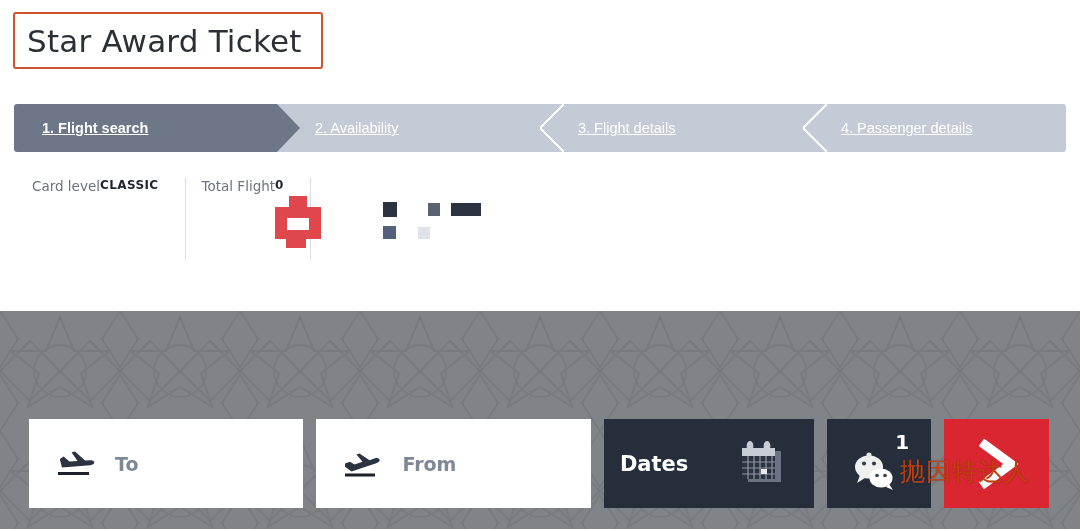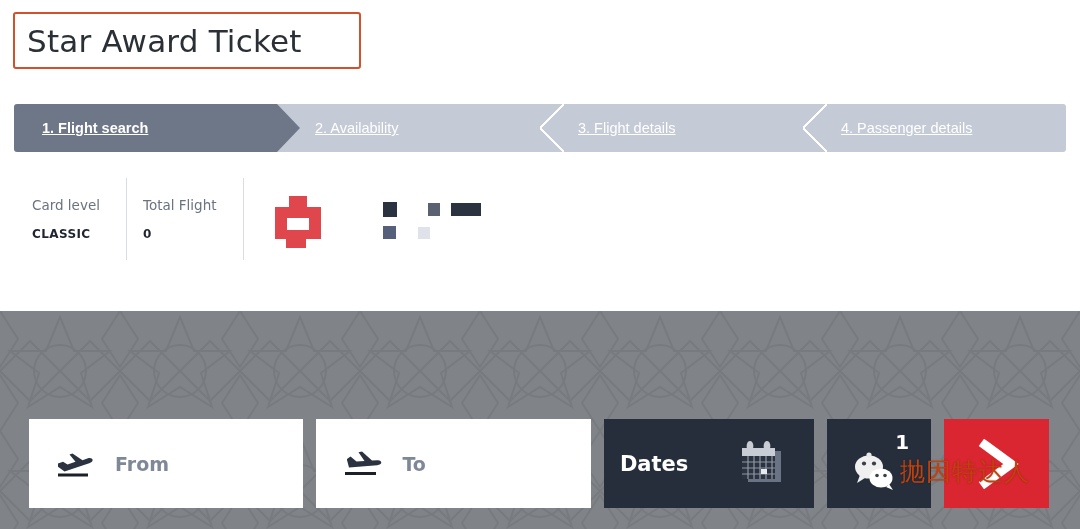--- a/index.html
+++ b/index.html
@@ -9,21 +9,21 @@
     font-family: "Liberation Sans", sans-serif;
     overflow: hidden;
   }
 
   .page { position: relative; width: 1080px; height: 529px; background: #fff; }
 
   
   .title-box {
     position: absolute;
     left: 13px; top: 12px;
-    width: 348px; height: 57px;
+    width: 310px; height: 57px;
     border: 2px solid #d0512b;
     border-radius: 3px;
     background: #ffffff;
     display: flex; align-items: center;
   }
   .title-text {
     font-size: 31px;
     font-weight: 400;
     color: #2b2f36;
     letter-spacing: 0.2px;
@@ -81,21 +81,21 @@
   
   .account {
     position: absolute;
     left: 14px; top: 178px;
     height: 82px;
     display: flex;
     align-items: stretch;
   }
   .acct-cell {
     padding: 0 26px 0 16px;
-    display: flex; flex-direction: column; justify-content: center;
+    display: flex; flex-direction: row; justify-content: center;
     border-right: 1px solid #d9dce1;
     min-width: 104px;
   }
   .acct-cell:first-child { padding-left: 18px; }
   .acct-label {
     font-size: 13.5px; color: #6b7280; margin-bottom: 14px;
     font-family: "DejaVu Sans", sans-serif;
   }
   .acct-value {
     font-size: 12px; font-weight: bold; color: #1f2430; letter-spacing: .4px;
@@ -263,36 +263,36 @@
             <path d="M120 60 L90 30 L60 60 L90 90 Z"></path>
           </g>
         </pattern>
       </defs>
       <rect width="1080" height="218" fill="url(#star-tile)"></rect>
     </svg>
   </div>
 
   <div class="search-row">
 
+    <div class="field to">
+      <svg class="plane-icon" viewBox="0 0 40 30">
+        <path d="M5 10 L8.5 7.5 L14.5 12.5 L22.5 12 L16.5 3.2 L20 2.5 L30 11.5 L35.5 11.2
+                 C37.9 11 39.3 12.2 39.3 13.6 C39.3 15 37.7 16 35.2 16.2 L7 18.5 L5 11 Z" fill="#2b3340"></path>
+        <rect x="3" y="23" width="31" height="3" fill="#1b2029"></rect>
+      </svg>
+      <span class="field-label">To</span>
+    </div>
+
     <div class="field from">
       <svg class="plane-icon" viewBox="0 0 40 30">
         <path d="M3 14.5 L8 12.8 L12.5 15.5 L20.5 12.8 L14.5 5.5 L17.5 4.5 L27.5 11.2 L33 9.3
                  C35.4 8.5 37.3 9.4 37.6 10.7 C37.9 12 36.6 13.4 34.2 14.2 L9.5 22.5 L3 17.8 Z" fill="#2b3340"></path>
         <rect x="3" y="24.5" width="30" height="3" fill="#1b2029"></rect>
       </svg>
       <span class="field-label">From</span>
-    </div>
-
-    <div class="field to">
-      <svg class="plane-icon" viewBox="0 0 40 30">
-        <path d="M5 10 L8.5 7.5 L14.5 12.5 L22.5 12 L16.5 3.2 L20 2.5 L30 11.5 L35.5 11.2
-                 C37.9 11 39.3 12.2 39.3 13.6 C39.3 15 37.7 16 35.2 16.2 L7 18.5 L5 11 Z" fill="#2b3340"></path>
-        <rect x="3" y="23" width="31" height="3" fill="#1b2029"></rect>
-      </svg>
-      <span class="field-label">To</span>
     </div>
 
     <div class="dates-btn">
       <span class="dates-label">Dates</span>
       <svg width="48" height="46" viewBox="0 0 48 46">
         <rect x="10" y="10" width="33" height="31" fill="#6a7384"></rect>
         <rect x="4" y="7" width="33" height="31" fill="#c8ccd4"></rect>
         <rect x="4" y="15" width="33" height="23" fill="#2b3340"></rect>
         <g stroke="#8f97a6" stroke-width="1.2">
           <line x1="10" y1="15" x2="10" y2="38"></line>

